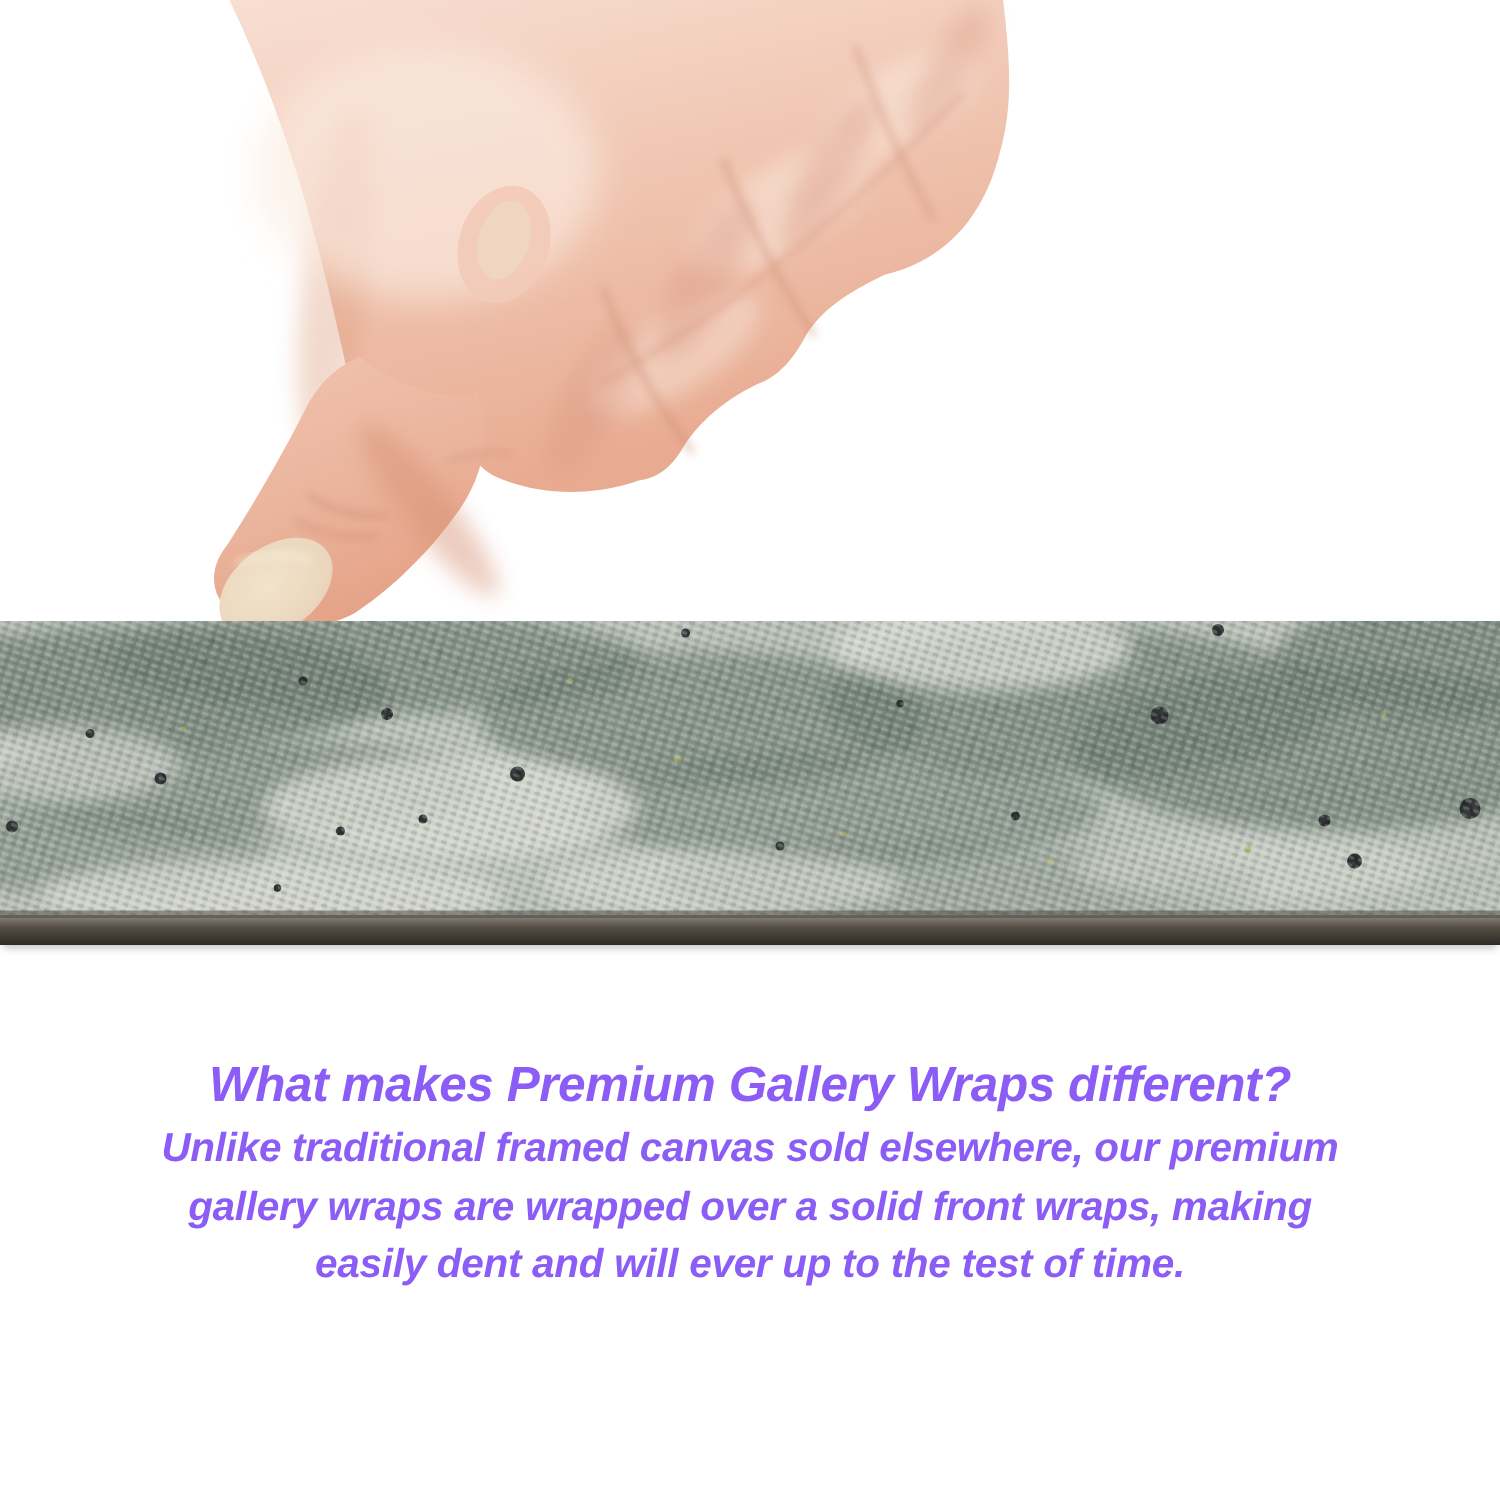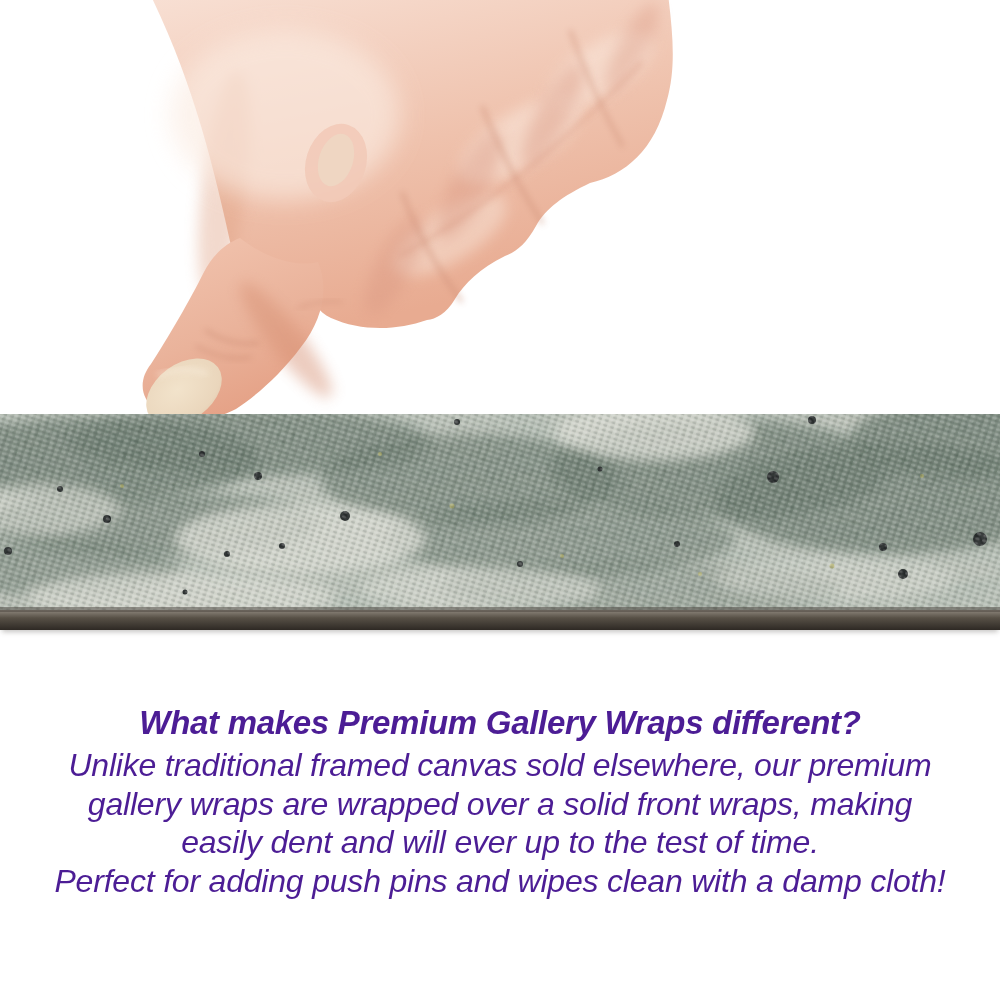--- a/index.html
+++ b/index.html
@@ -10,28 +10,28 @@
   
   .hand-svg{position:absolute;left:110px;top:0;width:570px;height:428px;}
   .canvas-strip{
     position:absolute;left:0;top:414px;width:1000px;height:216px;
     box-shadow:0 4px 5px -2px rgba(90,85,80,.35);
   }
   .canvas-strip svg{display:block;width:1000px;height:216px;}
   
   .text-block{
     position:absolute;left:0;top:700px;width:1000px;text-align:center;
-    color:#4c1d95;
+    color:#8b5cf6;
   }
   .headline{
     font-style:italic;font-weight:600;font-size:33px;line-height:46px;
     letter-spacing:-0.3px;
   }
   .bodyline{
-    font-style:italic;font-weight:400;font-size:32px;line-height:38.5px;
+    font-style:italic;font-weight:700;font-size:27px;line-height:38.5px;
     letter-spacing:-0.2px;
   }
 </style>
 </head>
 <body>
 
 <div class="stage">
 
   <svg class="hand-svg" viewBox="110 0 570 428" aria-hidden="true">
     <defs>
@@ -204,16 +204,15 @@
       <rect x="0" y="196" width="1000" height="20" fill="url(#edgeG)"></rect>
       <rect x="0" y="193" width="1000" height="5" fill="#454039" opacity="0.5"></rect>
     </svg>
   </div>
 
   <div class="text-block">
     <div class="headline">What makes Premium Gallery Wraps different?</div>
     <div class="bodyline">Unlike traditional framed canvas sold elsewhere, our premium</div>
     <div class="bodyline">gallery wraps are wrapped over a solid front wraps, making</div>
     <div class="bodyline">easily dent and will ever up to the test of time.</div>
-    <div class="bodyline">Perfect for adding push pins and wipes clean with a damp cloth!</div>
   </div>
 
 </div>
 
 </body></html>

